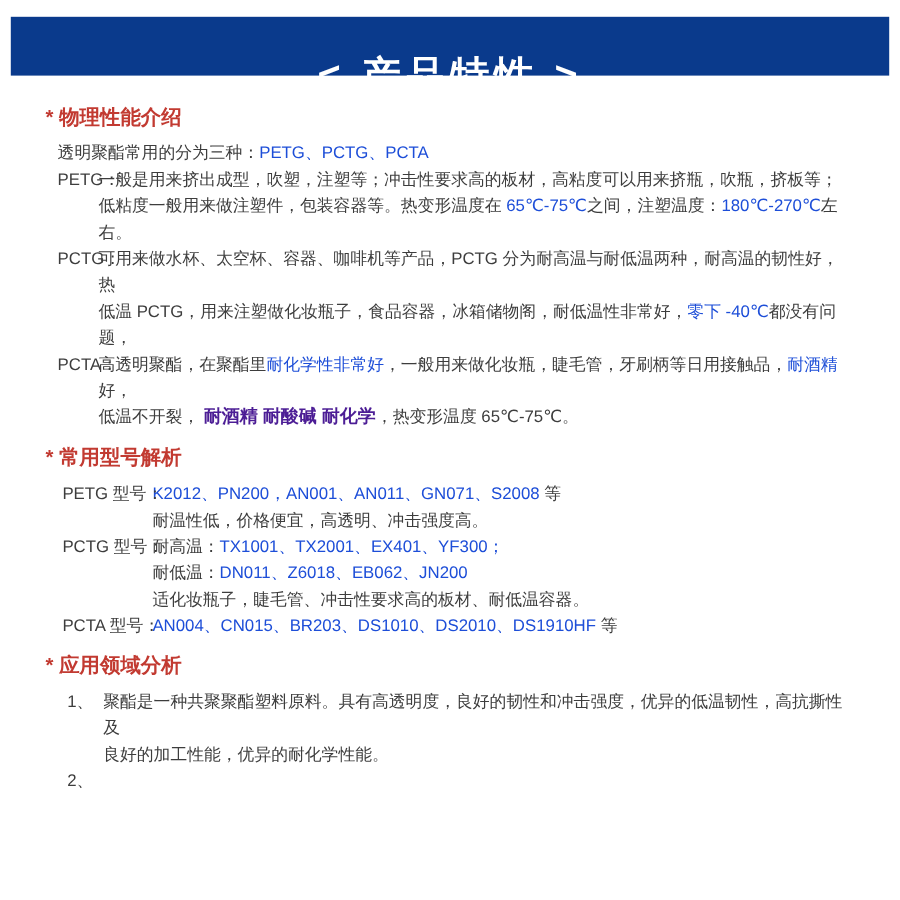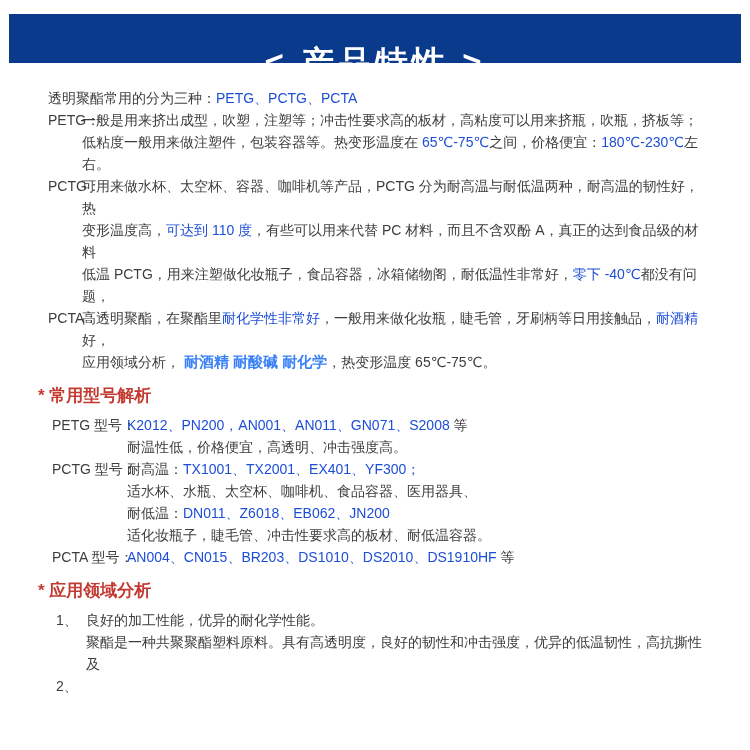--- a/index.html
+++ b/index.html
@@ -20,93 +20,92 @@
   .content {
     padding:24px 38px 0 48px; font-size:14px; color:#3d3d3d; line-height:22px;
   }
   .section { margin-bottom:12px; }
   .section-heading {
     color:#c23a31; font-size:17px; font-weight:bold;
     margin:0 0 8px -10px; line-height:21px;
   }
   .line { line-height:22px; }
   .blue { color:#1d4ed8; }
-  .bold-seg { font-weight:bold; color:#3b82f6; font-size:15px; }
+  .bold-seg { font-weight:bold; color:#4c1d95; font-size:15px; }
   .hang { position:relative; }
   .hang > .hang-label { position:absolute; left:0; top:0; line-height:22px; }
   .hang-s1 { padding-left:34px; }
   .hang-s2 { padding-left:75px; margin-left:4px; }
   .num-item { position:relative; padding-left:30px; margin-left:8px; }
   .num-item > .hang-label { position:absolute; left:0; top:0; line-height:22px; }
 </style>
 </head>
 <body>
 
 <div class="page">
 
   <header class="banner">
     <h1 class="banner-title">&lt; 产品特性 &gt;</h1>
   </header>
 
   <main class="content">
 
     <section class="section">
+      <h2 class="section-heading">* 物理性能介绍</h2>
 
       <div class="line"><span>透明聚酯常用的分为三种：</span><span class="blue">PETG、PCTG、PCTA</span></div>
 
       <div class="hang hang-s1">
         <span class="hang-label">PETG：</span>
         <div class="line"><span>一般是用来挤出成型，吹塑，注塑等；冲击性要求高的板材，高粘度可以用来挤瓶，吹瓶，挤板等；</span></div>
-        <div class="line"><span>低粘度一般用来做注塑件，包装容器等。热变形温度在 </span><span class="blue">65℃-75℃</span><span>之间，价格便宜：</span><span class="blue">180℃-230℃</span><span>左右。</span></div>
+        <div class="line"><span>低粘度一般用来做注塑件，包装容器等。热变形温度在 </span><span class="blue">65℃-75℃</span><span>之间，注塑温度：</span><span class="blue">180℃-270℃</span><span>左右。</span></div>
       </div>
 
       <div class="hang hang-s1">
         <span class="hang-label">PCTG：</span>
         <div class="line"><span>可用来做水杯、太空杯、容器、咖啡机等产品，PCTG 分为耐高温与耐低温两种，耐高温的韧性好，热</span></div>
-        <div class="line"><span>变形温度高，</span><span class="blue">可达到 110 度</span><span>，有些可以用来代替 PC 材料，而且不含双酚 A，真正的达到食品级的材料</span></div>
         <div class="line"><span>低温 PCTG，用来注塑做化妆瓶子，食品容器，冰箱储物阁，耐低温性非常好，</span><span class="blue">零下 -40℃</span><span>都没有问题，</span></div>
       </div>
 
       <div class="hang hang-s1">
         <span class="hang-label">PCTA：</span>
         <div class="line"><span>高透明聚酯，在聚酯里</span><span class="blue">耐化学性非常好</span><span>，一般用来做化妆瓶，睫毛管，牙刷柄等日用接触品，</span><span class="blue">耐酒精</span><span>好，</span></div>
-        <div class="line"><span>应用领域分析， </span><span class="bold-seg">耐酒精 耐酸碱 耐化学</span><span>，热变形温度 65℃-75℃。</span></div>
+        <div class="line"><span>低温不开裂， </span><span class="bold-seg">耐酒精 耐酸碱 耐化学</span><span>，热变形温度 65℃-75℃。</span></div>
       </div>
     </section>
 
     <section class="section">
       <h2 class="section-heading">* 常用型号解析</h2>
 
       <div class="hang hang-s2">
         <span class="hang-label">PETG 型号：</span>
         <div class="line"><span class="blue">K2012、PN200，AN001、AN011、GN071、S2008</span><span> 等</span></div>
         <div class="line"><span>耐温性低，价格便宜，高透明、冲击强度高。</span></div>
       </div>
 
       <div class="hang hang-s2">
         <span class="hang-label">PCTG 型号：</span>
         <div class="line"><span>耐高温：</span><span class="blue">TX1001、TX2001、EX401、YF300；</span></div>
-        <div class="line"><span>适水杯、水瓶、太空杯、咖啡机、食品容器、医用器具、</span></div>
         <div class="line"><span>耐低温：</span><span class="blue">DN011、Z6018、EB062、JN200</span></div>
         <div class="line"><span>适化妆瓶子，睫毛管、冲击性要求高的板材、耐低温容器。</span></div>
       </div>
 
       <div class="hang hang-s2">
         <span class="hang-label">PCTA 型号：</span>
         <div class="line"><span class="blue">AN004、CN015、BR203、DS1010、DS2010、DS1910HF</span><span> 等</span></div>
       </div>
     </section>
 
     <section class="section">
       <h2 class="section-heading">* 应用领域分析</h2>
 
       <div class="num-item">
         <span class="hang-label">1、</span>
+        <div class="line"><span>聚酯是一种共聚聚酯塑料原料。具有高透明度，良好的韧性和冲击强度，优异的低温韧性，高抗撕性及</span></div>
         <div class="line"><span>良好的加工性能，优异的耐化学性能。</span></div>
-        <div class="line"><span>聚酯是一种共聚聚酯塑料原料。具有高透明度，良好的韧性和冲击强度，优异的低温韧性，高抗撕性及</span></div>
       </div>
 
       <div class="num-item">
         <span class="hang-label">2、</span>
         <div class="line"></div>
       </div>
 
     </section>
 
   </main>

